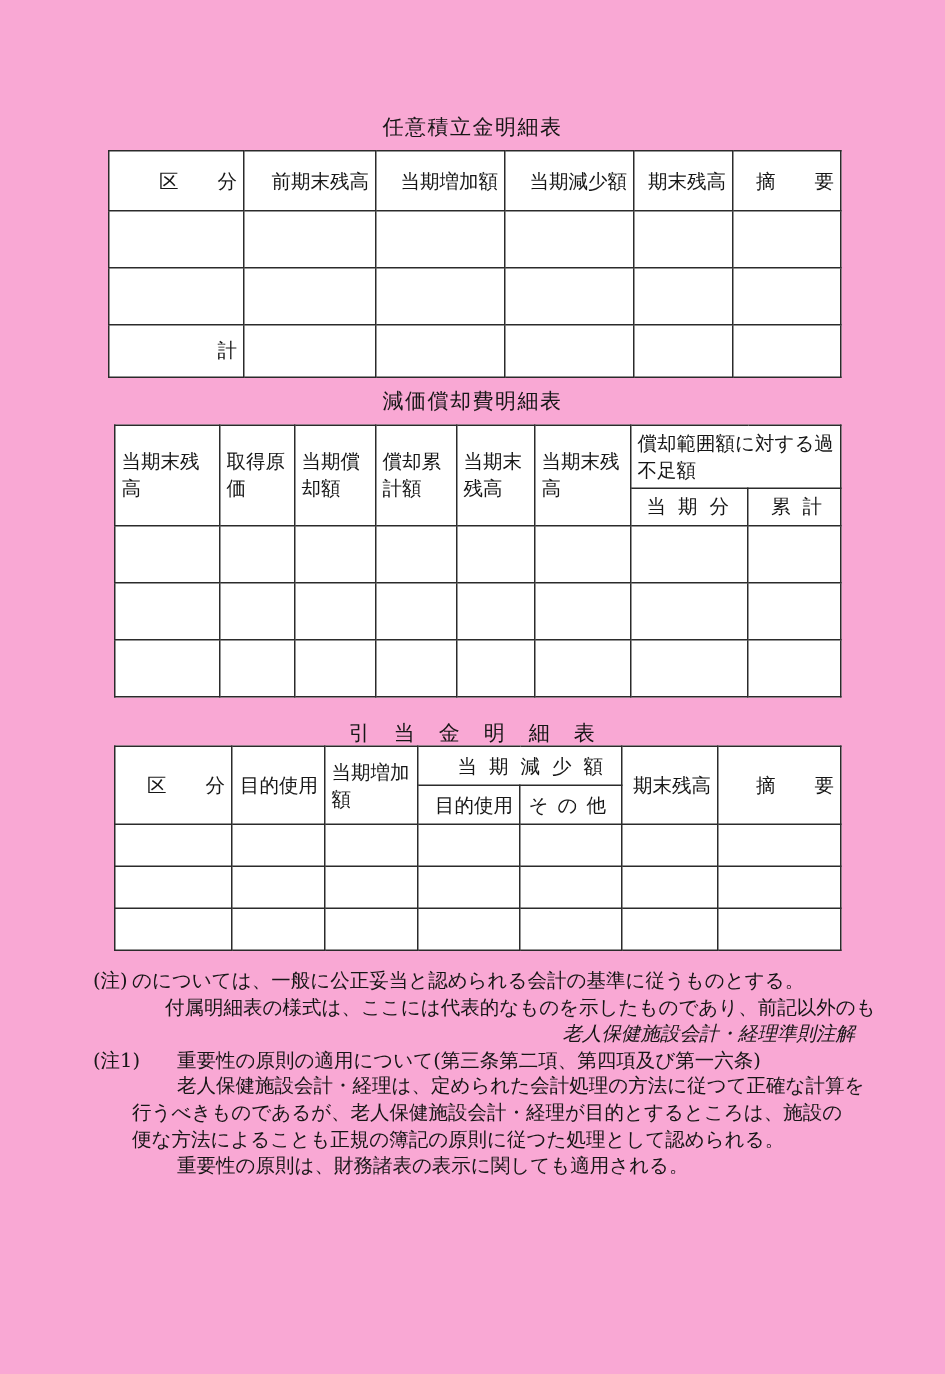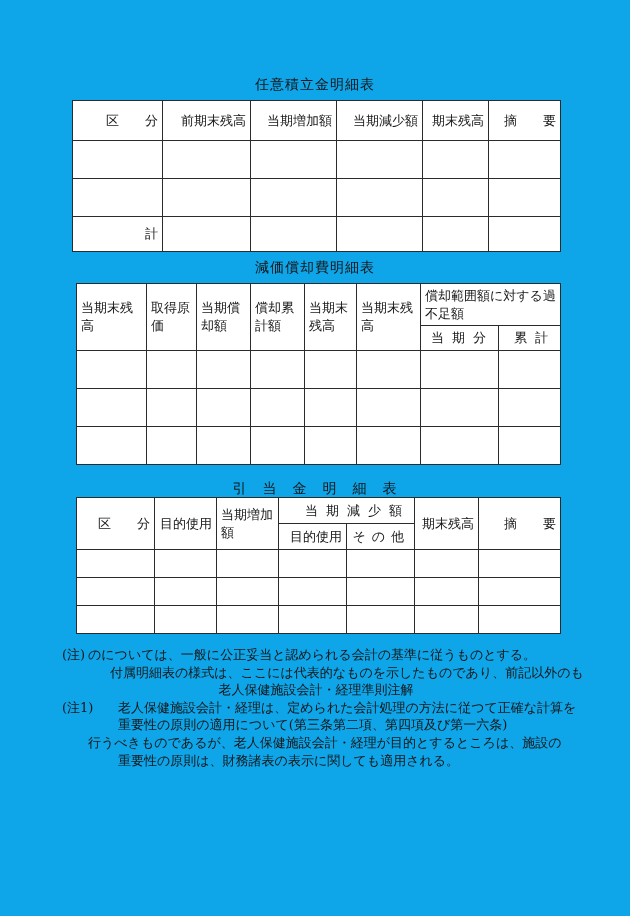--- a/index.html
+++ b/index.html
@@ -1,17 +1,17 @@
 <!DOCTYPE html>
 <html><head>
 <meta charset="utf-8">
 <style>
   html,body{margin:0;padding:0;}
   body{width:630px;height:916px;background:#ffffff;font-family:"DejaVu Serif","Liberation Serif",serif;color:#161616;}
-  .page{position:relative;width:630px;height:916px;overflow:hidden;background:#0ea5e9;}
+  .page{position:relative;width:630px;height:916px;overflow:hidden;background:#f9a8d4;}
 
   .tbl-title{position:absolute;left:0;width:630px;text-align:center;font-size:14px;letter-spacing:1px;}
   #title1{top:76px;}
   #title2{top:259px;}
   #title3{top:480px;}
 
   table{border-collapse:collapse;table-layout:fixed;position:absolute;background:#ffffff;}
   td{border:1px solid #2b2b2b;font-size:13px;font-weight:normal;padding:1px 4px;vertical-align:middle;overflow:hidden;}
   .hc{text-align:right;}
   .hl{text-align:left;}
@@ -25,21 +25,21 @@
   .r40{height:40px;} .r38{height:38px;} .r35{height:35px;}
   .r42{height:42px;} .r25{height:25px;}
   .r26{height:26px;} .r28{height:28px;}
 
   .notes{position:absolute;top:646px;left:62px;width:508px;font-size:13px;line-height:17.6px;}
   .note{position:relative;padding-left:26px;}
   .nlabel{position:absolute;left:0;top:0;}
   .nline{white-space:nowrap;}
   .ind1{padding-left:22px;}
   .ind2{padding-left:30px;}
-  .center-head{text-align:center;white-space:nowrap;}
+  .center-head{text-align:right;white-space:nowrap;font-style:italic;}
 </style>
 </head>
 <body>
 
 <div class="page">
 
   <div class="tbl-title" id="title1">任意積立金明細表</div>
   <table id="table1">
     <colgroup>
       <col style="width:90px">
@@ -200,20 +200,21 @@
 
   <div class="notes">
     <div class="note">
       <span class="nlabel">(注)</span>
       <div class="nline">のについては、一般に公正妥当と認められる会計の基準に従うものとする。</div>
       <div class="nline ind1">付属明細表の様式は、ここには代表的なものを示したものであり、前記以外のも</div>
     </div>
     <div class="center-head">老人保健施設会計・経理準則注解</div>
     <div class="note">
       <span class="nlabel">(注1)</span>
+      <div class="nline ind2">重要性の原則の適用について(第三条第二項、第四項及び第一六条)</div>
       <div class="nline ind2">老人保健施設会計・経理は、定められた会計処理の方法に従つて正確な計算を</div>
-      <div class="nline ind2">重要性の原則の適用について(第三条第二項、第四項及び第一六条)</div>
       <div class="nline">行うべきものであるが、老人保健施設会計・経理が目的とするところは、施設の</div>
+      <div class="nline">便な方法によることも正規の簿記の原則に従つた処理として認められる。</div>
       <div class="nline ind2">重要性の原則は、財務諸表の表示に関しても適用される。</div>
     </div>
   </div>
 
 </div>
 
 </body></html>

